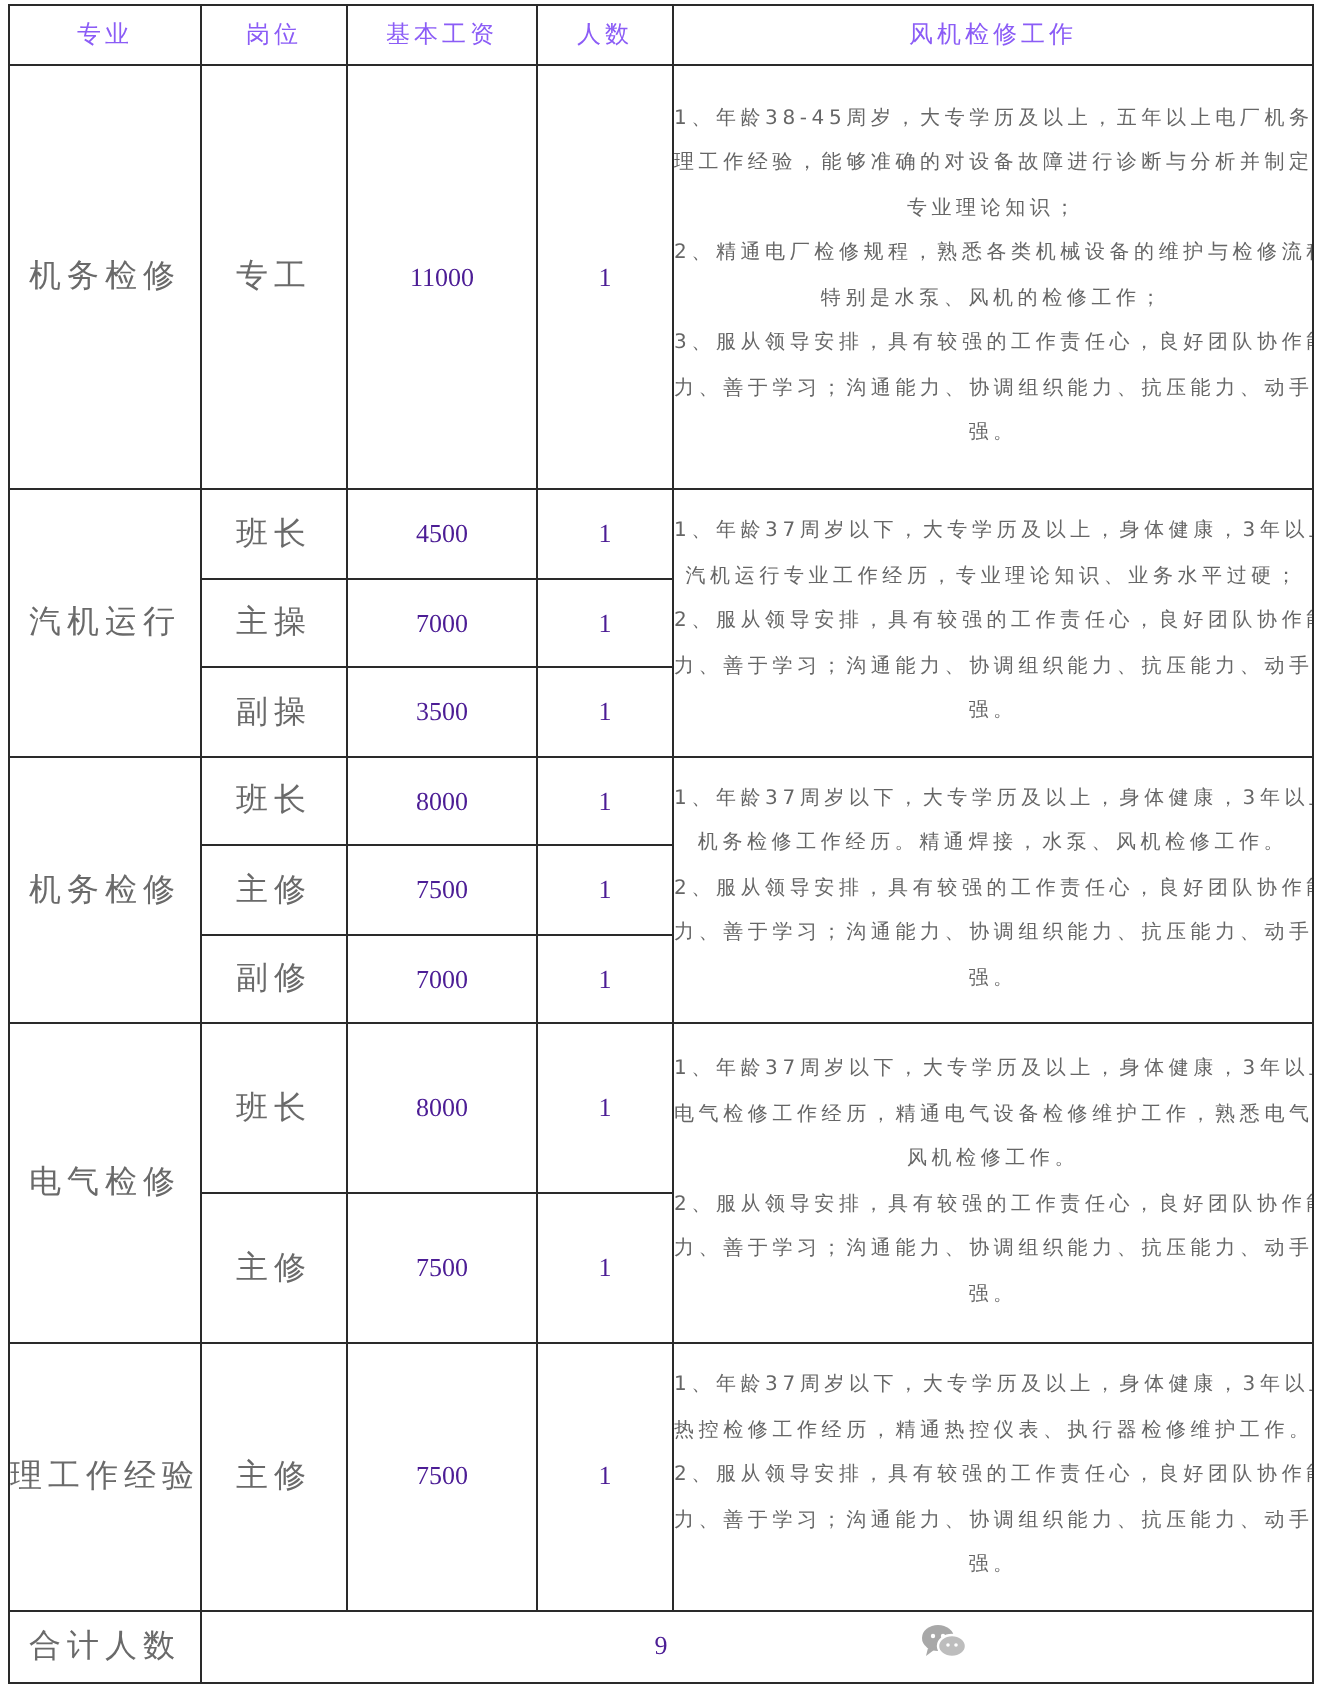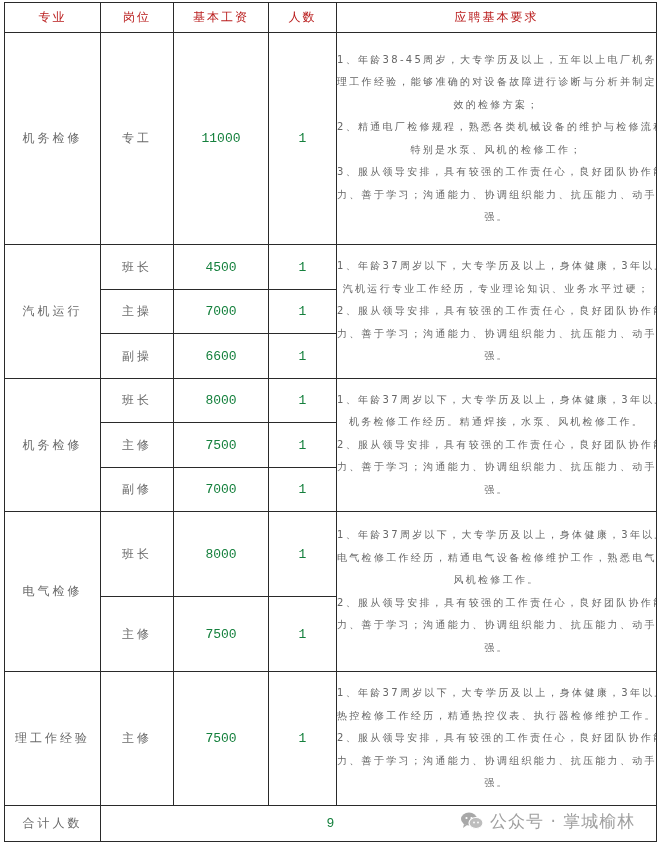--- a/index.html
+++ b/index.html
@@ -8,25 +8,25 @@
   table.recruit {
     position: absolute; left: 4px; top: 2px;
     width: 652px; height: 840px;
     border-collapse: collapse; table-layout: fixed;
   }
   table.recruit td, table.recruit th {
     border: 1.5px solid #2a2a2a;
     text-align: center; vertical-align: middle;
     font-weight: normal; padding: 0;
   }
-  th { font-size: 12px; color: #b91c1c; letter-spacing: 2px;
+  th { font-size: 12px; color: #8b5cf6; letter-spacing: 2px;
        font-family: Liberation Mono, monospace; }
-  .major, .pos { font-size: 12px; color: #6a6a6a; letter-spacing: 3px;
+  .major, .pos { font-size: 16px; color: #6a6a6a; letter-spacing: 3px;
                  font-family: "DejaVu Sans", sans-serif; }
-  .num { font-size: 13px; color: #15803d; font-family: Liberation Mono, monospace; }
+  .num { font-size: 13px; color: #4c1d95; font-family: Liberation Serif, serif; }
   td.req { text-align: left; vertical-align: middle; padding: 4px 8px 4px 8px; }
   .req-line { font-size: 10px; line-height: 22.5px; color: #666;
               letter-spacing: 2.3px; white-space: nowrap; overflow: hidden;
               font-family: "DejaVu Sans", sans-serif; }
   .watermark {
     position: absolute; left: 460px; top: 808px; height: 26px;
     display: flex; align-items: center; gap: 6px;
     font-family: "DejaVu Sans", sans-serif; font-size: 17px; color: #a0a0a0;
     letter-spacing: 1px;
   }
@@ -42,34 +42,34 @@
       <col style="width:95px">
       <col style="width:68px">
       <col style="width:320px">
   </colgroup>
   <thead>
     <tr style="height:30px">
       <th>专业</th>
       <th>岗位</th>
       <th>基本工资</th>
       <th>人数</th>
-      <th>应聘基本要求</th>
+      <th>风机检修工作</th>
     </tr>
   </thead>
   <tbody>
 
     <tr style="height:210px">
       <td class="major">机务检修</td>
       <td class="pos">专工</td>
       <td class="num">11000</td>
       <td class="num">1</td>
       <td class="req">
         <div class="req-line">1、年龄38-45周岁，大专学历及以上，五年以上电厂机务检修管</div>
         <div class="req-line">理工作经验，能够准确的对设备故障进行诊断与分析并制定出高</div>
-        <div class="req-line">效的检修方案；</div>
+        <div class="req-line">专业理论知识；</div>
         <div class="req-line">2、精通电厂检修规程，熟悉各类机械设备的维护与检修流程，</div>
         <div class="req-line">特别是水泵、风机的检修工作；</div>
         <div class="req-line">3、服从领导安排，具有较强的工作责任心，良好团队协作能</div>
         <div class="req-line">力、善于学习；沟通能力、协调组织能力、抗压能力、动手能力</div>
         <div class="req-line">强。</div>
       </td>
     </tr>
 
     <tr style="height:44px">
       <td class="major" rowspan="3">汽机运行</td>
@@ -84,21 +84,21 @@
         <div class="req-line">强。</div>
       </td>
     </tr>
     <tr style="height:44px">
       <td class="pos">主操</td>
       <td class="num">7000</td>
       <td class="num">1</td>
     </tr>
     <tr style="height:44px">
       <td class="pos">副操</td>
-      <td class="num">6600</td>
+      <td class="num">3500</td>
       <td class="num">1</td>
     </tr>
 
     <tr style="height:44px">
       <td class="major" rowspan="3">机务检修</td>
       <td class="pos">班长</td>
       <td class="num">8000</td>
       <td class="num">1</td>
       <td class="req" rowspan="3">
         <div class="req-line">1、年龄37周岁以下，大专学历及以上，身体健康，3年以上电厂</div>
@@ -167,14 +167,13 @@
     <svg width="24" height="20" viewBox="0 0 24 20">
       <ellipse cx="9" cy="8" rx="8" ry="6.5" fill="#a8a8a8"></ellipse>
       <path d="M4 13 L3 17 L7 14 Z" fill="#a8a8a8"></path>
       <ellipse cx="16" cy="12" rx="7" ry="5.5" fill="#bdbdbd" stroke="#fff" stroke-width="1.2"></ellipse>
       <circle cx="6.5" cy="7" r="1.1" fill="#fff"></circle>
       <circle cx="11.5" cy="7" r="1.1" fill="#fff"></circle>
       <circle cx="14" cy="11.5" r="0.9" fill="#fff"></circle>
       <circle cx="18" cy="11.5" r="0.9" fill="#fff"></circle>
     </svg>
   </span>
-  <span>公众号 · 掌城榆林</span>
 </div>
 
 </body></html>

